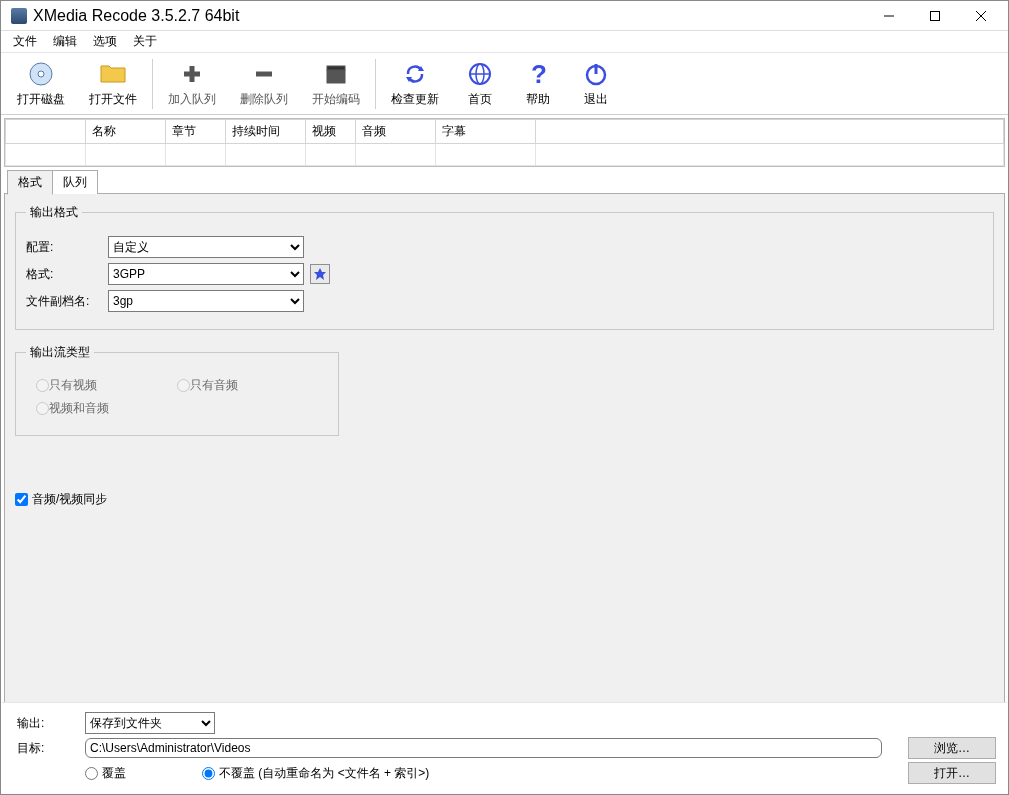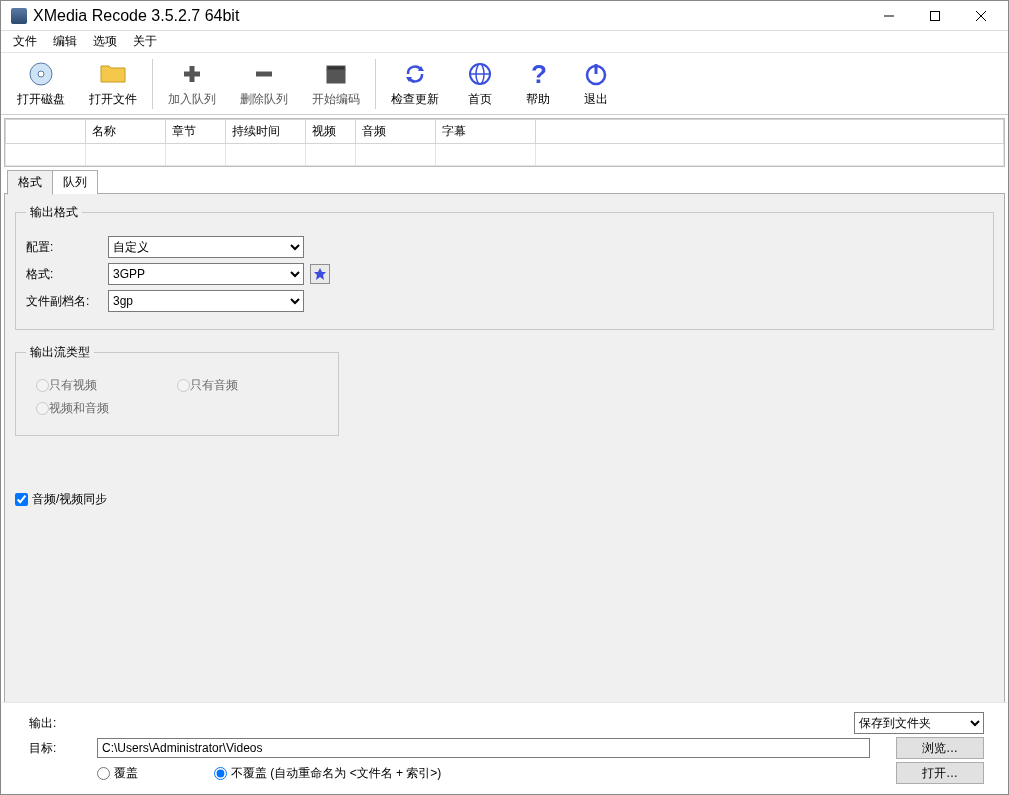--- a/index.html
+++ b/index.html
@@ -40,21 +40,21 @@
 .formrow { display:flex; align-items:center; gap:6px; margin: 5px 0;}
 .formrow label { width: 76px; }
 select { font-size: 12px; height: 22px; background:#fff; border:1px solid #7a7a7a;}
 .sel-wide { width: 196px; }
 .star-btn { width:20px;height:20px; border:1px solid #8f8f8f; display:flex;align-items:center;justify-content:center;background:#e9e9e9;cursor:pointer;}
 .radio-row { display:flex; gap: 80px; margin: 6px 10px;}
 .radio-lbl { display:flex; align-items:center; gap:0; color:#6a6a6a;}
 .cbx-row { margin-top: 55px; display:flex;align-items:center;gap:4px; }
 
 .bottom { position:absolute; bottom:1px; left:1px; right:1px; border-top:1px solid #e6e6e6; padding: 6px 6px 6px 10px; background:#fff;}
-.brow { display:flex; align-items:center; gap:8px; margin:3px 17px;justify-content:space-between;}
+.brow { display:flex; align-items:center; gap:8px; margin:3px 5px;}
 .brow .blabel { width:60px; }
 input[type=text] { font-size:12px; padding:2px 4px; border:1px solid #7a7a7a; height:20px;}
 .btn { border:1px solid #adadad; background:#e1e1e1; padding:2px 0; min-width:88px; height:22px; font-size:12px; cursor:pointer; text-align:center;}
 </style>
 </head>
 <body>
 
 <div class="titlebar">
   <div class="app-icon"></div>
   <div class="title">XMedia Recode 3.5.2.7 64bit</div>
@@ -252,21 +252,21 @@
   </div>
 </div>
 
 <div class="bottom">
   <div class="brow">
     <span class="blabel">输出:</span>
     <select style="width:130px"><option>保存到文件夹</option></select>
   </div>
   <div class="brow">
     <span class="blabel">目标:</span>
-    <input type="text" style="flex: 1 1 0%;" value="C:\Users\Administrator\Videos">
+    <input type="text" style="flex: 1 1 0%; border-radius: 6px;" value="C:\Users\Administrator\Videos">
     <div style="width:10px"></div>
     <button class="btn">浏览…</button>
   </div>
   <div class="brow">
     <span class="blabel"></span>
     <label style="display:flex;align-items:center;gap:4px;">
         <input type="radio" name="ow" style="">
         <span>覆盖</span>
       </label>
     <span style="width:60px"></span>

